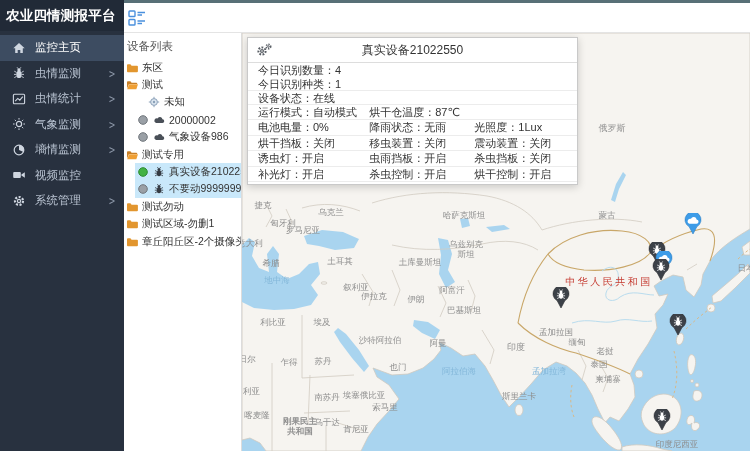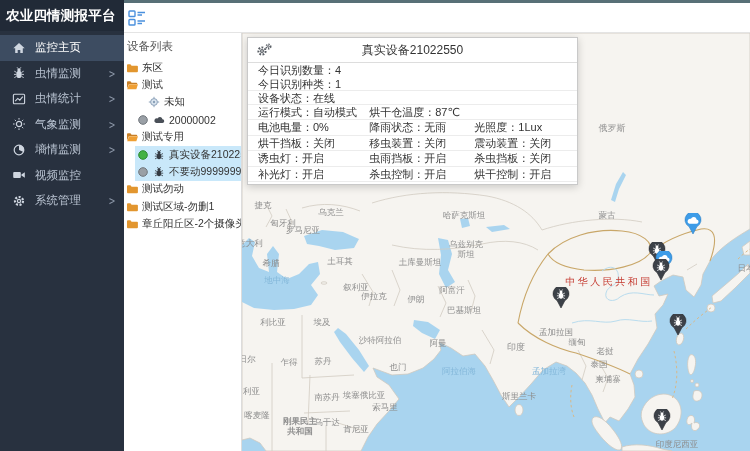--- a/index.html
+++ b/index.html
@@ -208,20 +208,32 @@
       <div class="tree-row">
         <span class="tr-spacer" style="width: 18px;"></span>
         <span class="tr-content">
           <span class="tr-ico"><svg viewBox="0 0 12 12" width="12" height="12">
               <circle cx="6" cy="6" r="4.3" fill="#9aa0a6" stroke="#70767c" stroke-width="1"></circle>
             </svg></span>
           <span class="tr-ico"><svg viewBox="0 0 12 12" width="12" height="12">
               <path d="M3,9 H9.2 A1.9,1.9 0 0 0 9.5,5.2 A2.7,2.7 0 0 0 4.4,4.5 A2.35,2.35 0 0 0 3,9 Z" fill="#4a5058"></path>
             </svg></span>
           <span class="tr-label">20000002</span>
+        </span>
+      </div>
+      <div class="tree-row">
+        <span class="tr-spacer" style="width: 18px;"></span>
+        <span class="tr-content">
+          <span class="tr-ico"><svg viewBox="0 0 12 12" width="12" height="12">
+              <circle cx="6" cy="6" r="4.3" fill="#9aa0a6" stroke="#70767c" stroke-width="1"></circle>
+            </svg></span>
+          <span class="tr-ico"><svg viewBox="0 0 12 12" width="12" height="12">
+              <path d="M3,9 H9.2 A1.9,1.9 0 0 0 9.5,5.2 A2.7,2.7 0 0 0 4.4,4.5 A2.35,2.35 0 0 0 3,9 Z" fill="#4a5058"></path>
+            </svg></span>
+          <span class="tr-label">气象设备986</span>
         </span>
       </div>
       <div class="tree-row">
         <span class="tr-spacer" style="width: 7px;"></span>
         <span class="tr-content">
           <span class="tr-ico"><svg viewBox="0 0 12 12" width="12" height="12">
               <path d="M1,3.2 Q1,2.3 1.9,2.3 H4.4 L5.6,3.7 H10.4 Q11.2,3.7 11.2,4.5 V5 H3 L1,9.5 Z" fill="#c87f26"></path>
               <path d="M1.2,10.2 L3,5.3 H12 L10.3,10.2 Z" fill="#ef9f33"></path>
             </svg></span>
           <span class="tr-label">测试专用</span>

